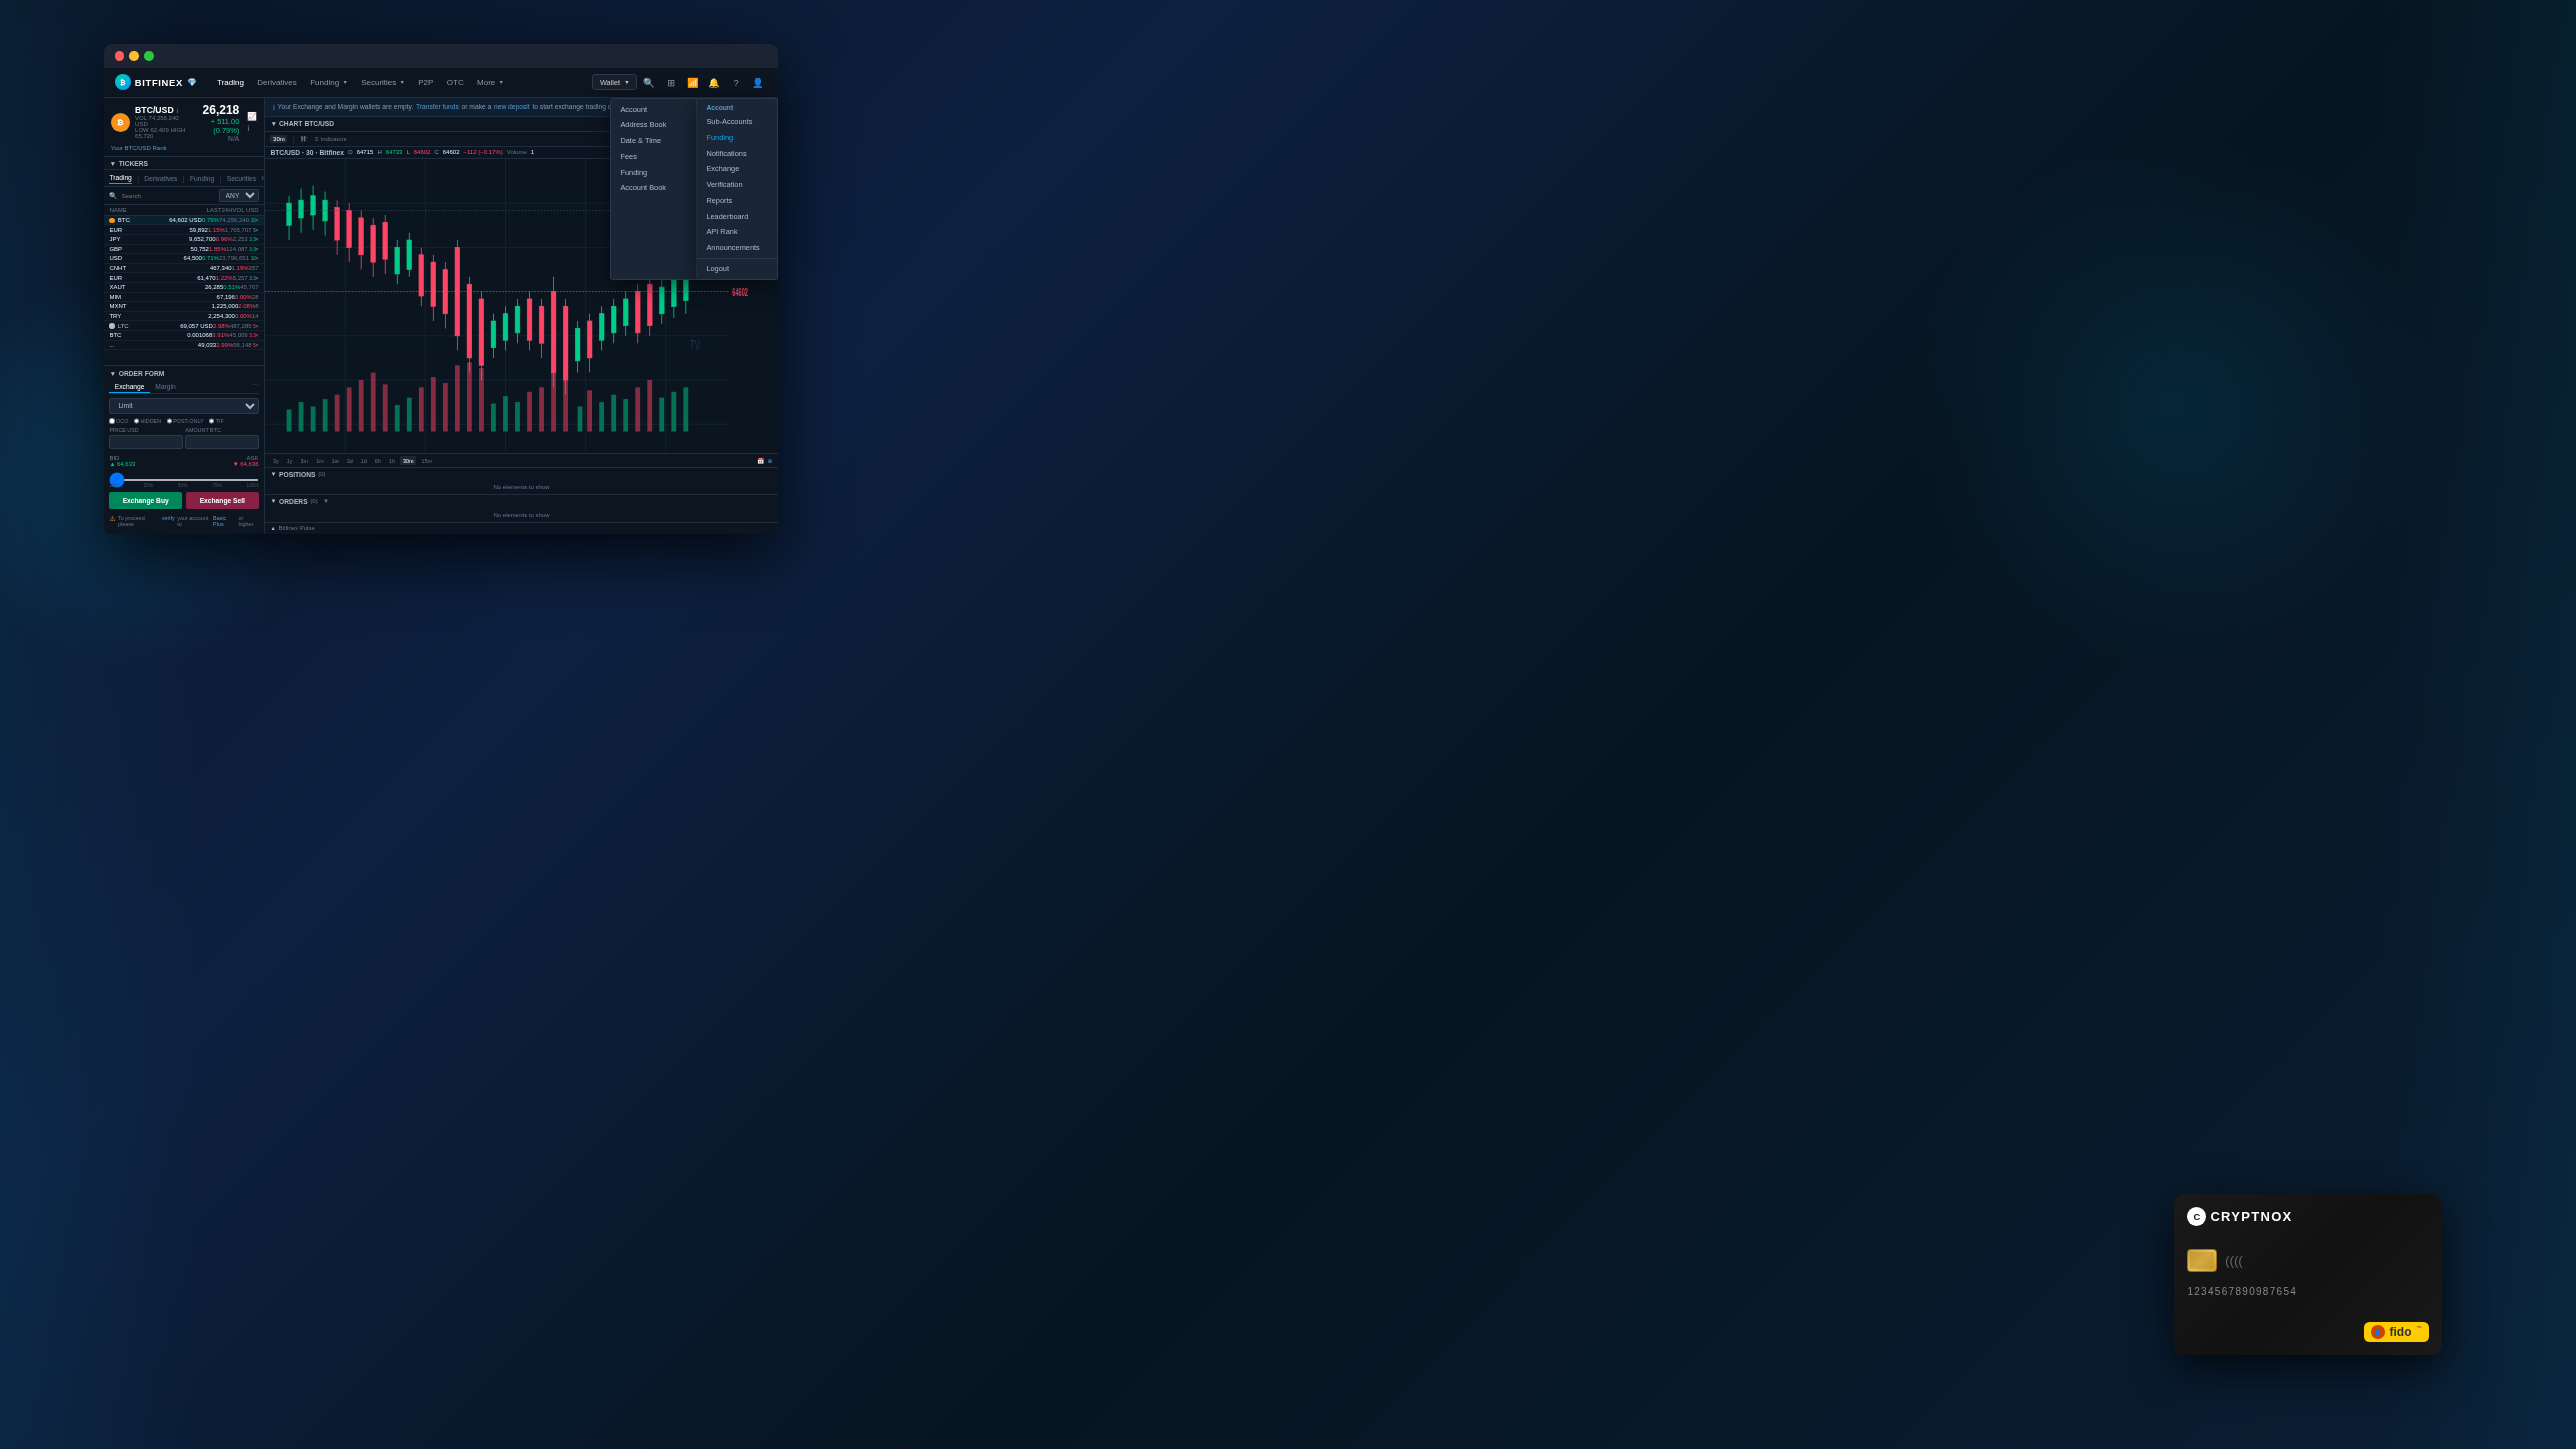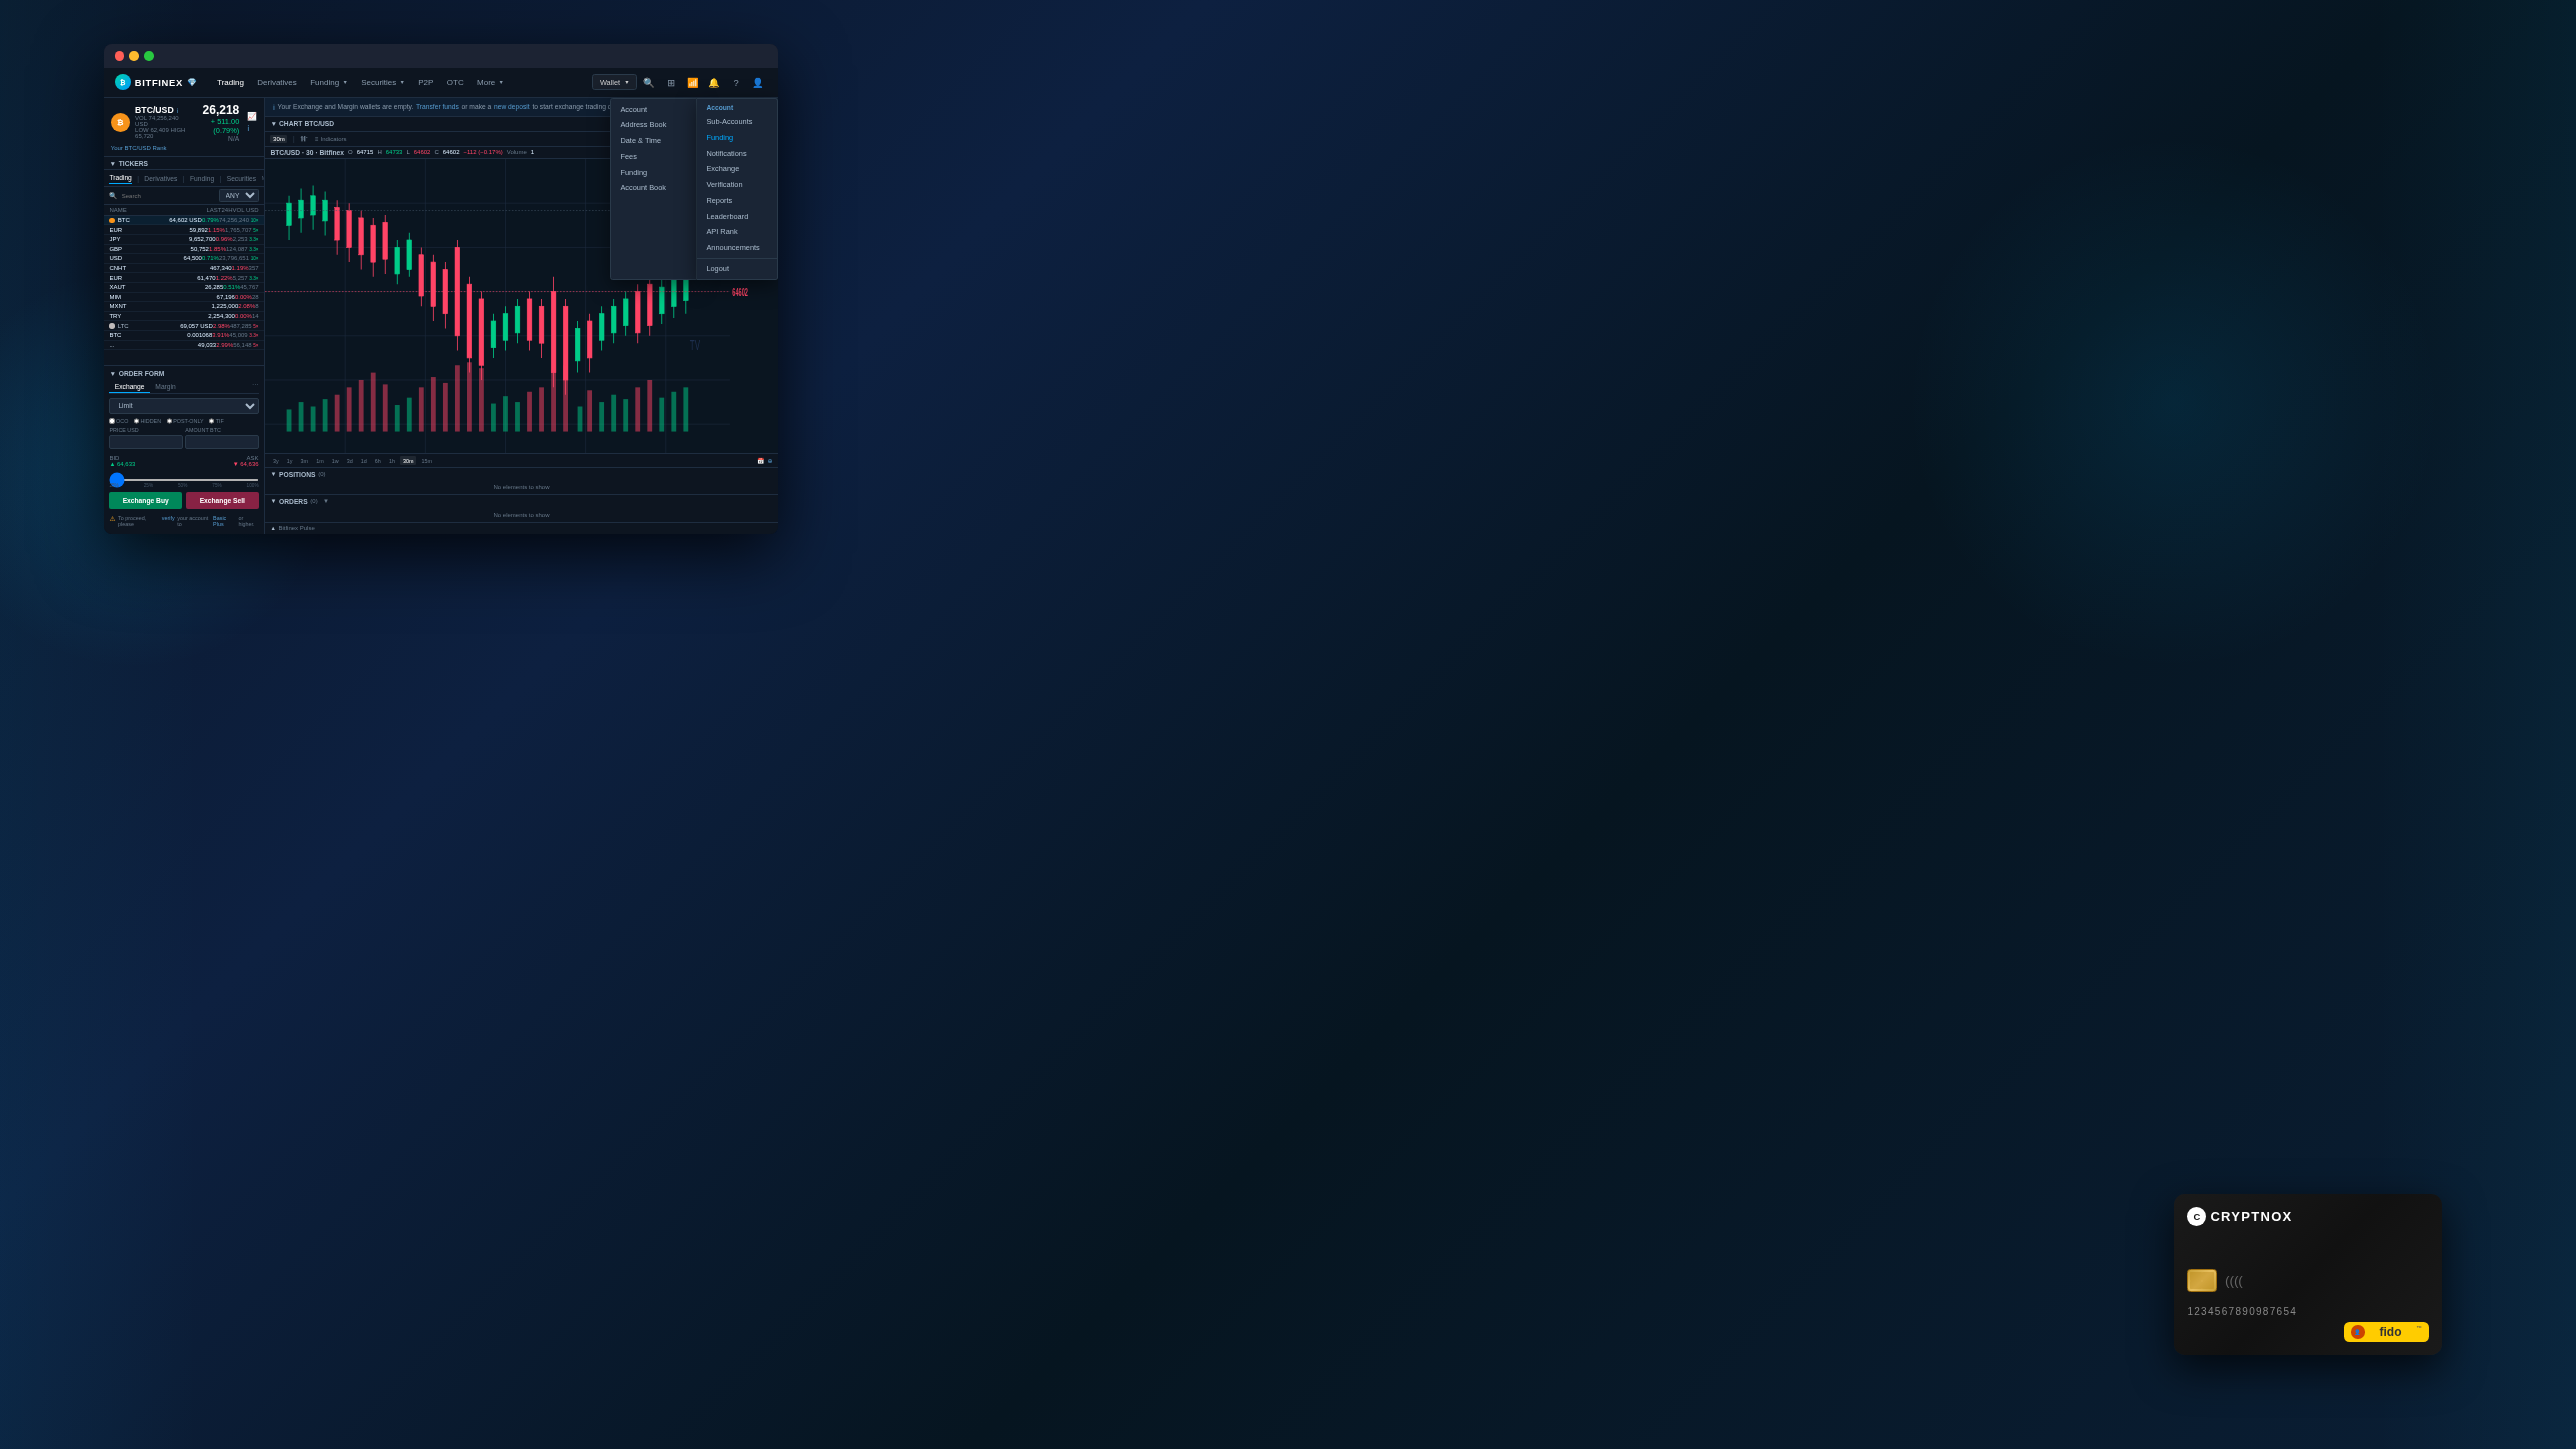--- a/index.html
+++ b/index.html
@@ -750,21 +750,22 @@
       display: flex;
       align-items: center;
       justify-content: flex-end;
     }
     .fido-badge {
       background: #ffcc00;
       border-radius: 5.4px;
       padding: 2.7px 6.7px;
       display: flex;
       align-items: center;
-      gap: 15px;
+      gap: 5px;
+      margin-top: 20px;
     }
     .fido-icon {
       width: 13.4px;
       height: 13.4px;
       background: #cc4400;
       border-radius: 50%;
       display: flex;
       align-items: center;
       justify-content: center;
       font-size: 5.4px;

